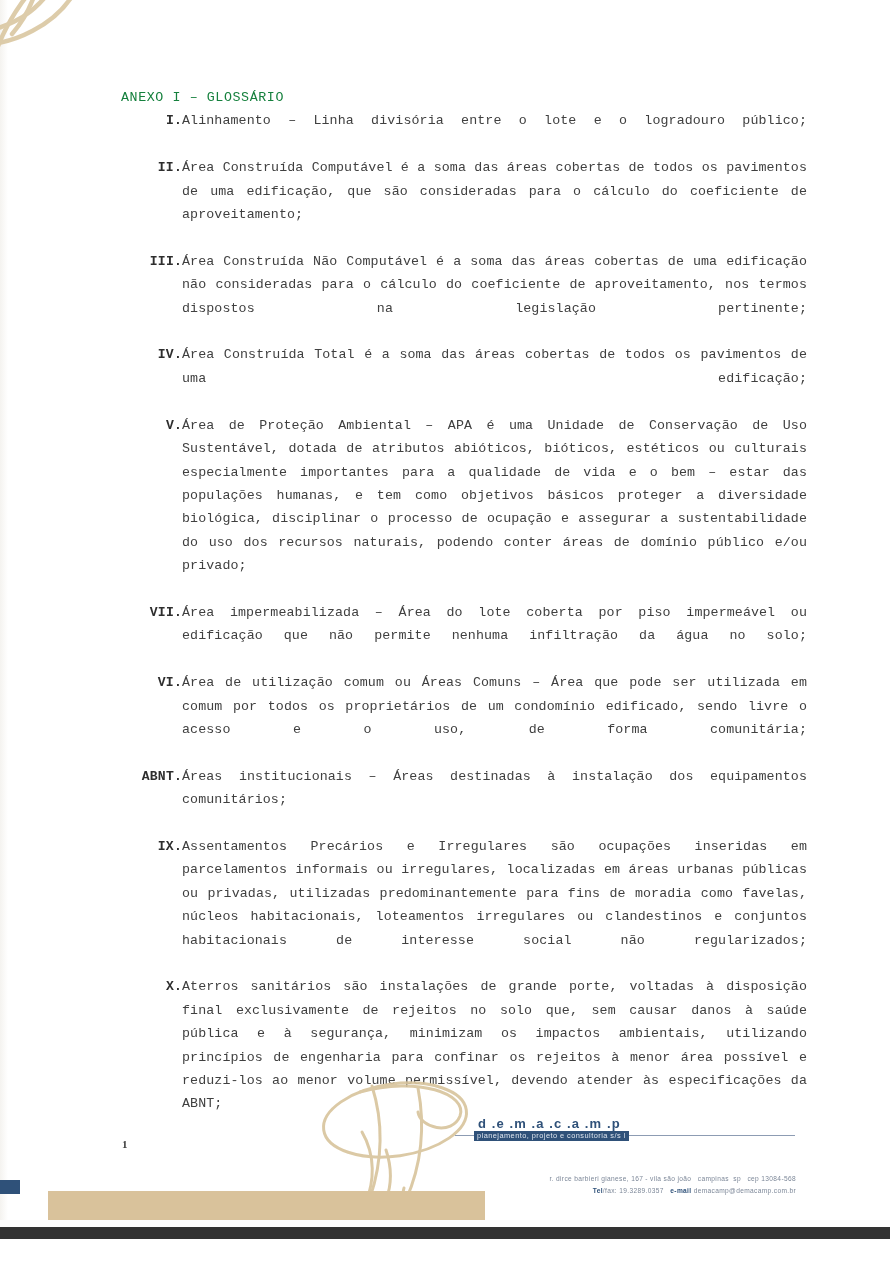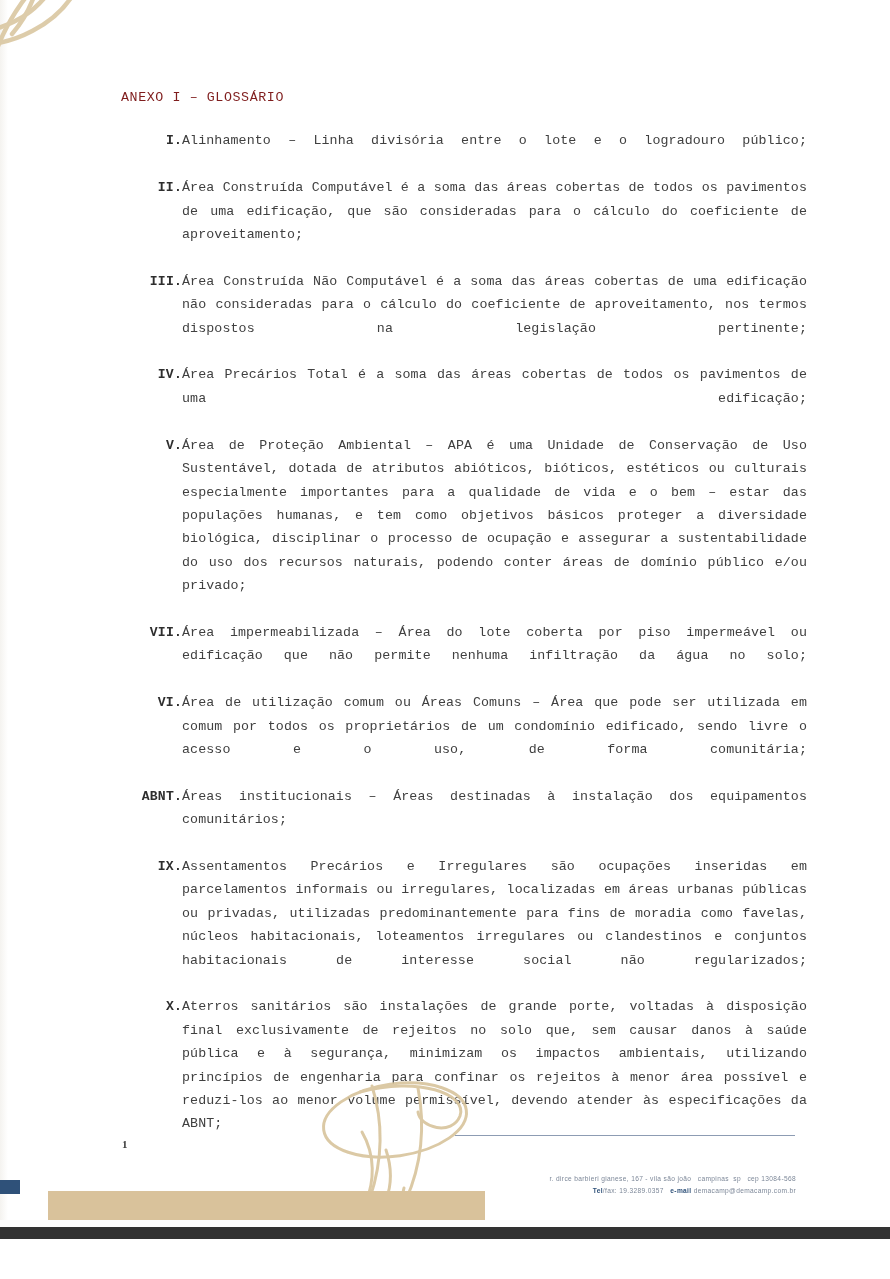--- a/index.html
+++ b/index.html
@@ -55,25 +55,25 @@
     position: absolute;
     left: 121px;
     top: 86px;
     width: 686px;
     color: #3c3c3c;
     font-size: 13.3px;
     line-height: 23.4px;
     letter-spacing: .1px;
   }
   #doc-title {
-    color: #7f1d1d;
+    color: #15803d;
     font-size: 13.3px;
     line-height: 23.4px;
     letter-spacing: .6px;
-    margin-bottom: 20px;
+    margin-bottom: 0;
     white-space: pre;
   }
 
   ol#glossary-list {
     list-style: none;
     margin: 0;
     padding: 0;
   }
   li.glossary-item {
     display: flex;
@@ -242,21 +242,21 @@
       <li class="glossary-item">
         <span class="item-marker">II.</span>
         <span class="item-text">Área Construída Computável é a soma das áreas cobertas de todos os pavimentos de uma edificação, que são consideradas para o cálculo do coeficiente de aproveitamento;</span>
       </li>
       <li class="glossary-item">
         <span class="item-marker">III.</span>
         <span class="item-text">Área Construída Não Computável é a soma das áreas cobertas de uma edificação não consideradas para o cálculo do coeficiente de aproveitamento, nos termos dispostos na legislação pertinente;</span>
       </li>
       <li class="glossary-item">
         <span class="item-marker">IV.</span>
-        <span class="item-text">Área Precários Total é a soma das áreas cobertas de todos os pavimentos de uma edificação;</span>
+        <span class="item-text">Área Construída Total é a soma das áreas cobertas de todos os pavimentos de uma edificação;</span>
       </li>
       <li class="glossary-item">
         <span class="item-marker">V.</span>
         <span class="item-text">Área de Proteção Ambiental – APA é uma Unidade de Conservação de Uso Sustentável, dotada de atributos abióticos, bióticos, estéticos ou culturais especialmente importantes para a qualidade de vida e o bem – estar das populações humanas, e tem como objetivos básicos proteger a diversidade biológica, disciplinar o processo de ocupação e assegurar a sustentabilidade do uso dos recursos naturais, podendo conter áreas de domínio público e/ou privado;</span>
       </li>
       <li class="glossary-item">
         <span class="item-marker">VII.</span>
         <span class="item-text">Área impermeabilizada – Área do lote coberta por piso impermeável ou edificação que não permite nenhuma infiltração da água no solo;</span>
       </li>
       <li class="glossary-item">
@@ -286,20 +286,24 @@
       <path d="M118 16 C 126 58, 120 96, 106 128"></path>
       <path d="M62 60 C 76 84, 74 110, 66 130"></path>
       <path d="M86 78 C 92 96, 92 112, 86 128 C 94 134, 102 128, 104 116"></path>
     </g>
   </svg>
 
   <div id="page-number">1</div>
 
   <div id="footer-rule"></div>
 
+  <div id="footer-logo-block">
+    <div id="logo-wordmark">d .e .m .a .c .a .m .p</div>
+    <div id="logo-tagline">planejamento, projeto e consultoria s/s l</div>
+  </div>
 
   <div id="footer-contact">
     <span class="line">r. dirce barbieri gianese, 167 - vila são joão   campinas  sp   cep 13084-568</span>
     <span class="line"><span class="b">Tel</span><span>/fax: 19.3289.0357   </span><span class="b">e-mail</span><span> demacamp@demacamp.com.br</span></span>
   </div>
 
   <div id="blue-tab"></div>
   <div id="tan-bar"></div>
   <div id="dark-strip"></div>
 </div>

